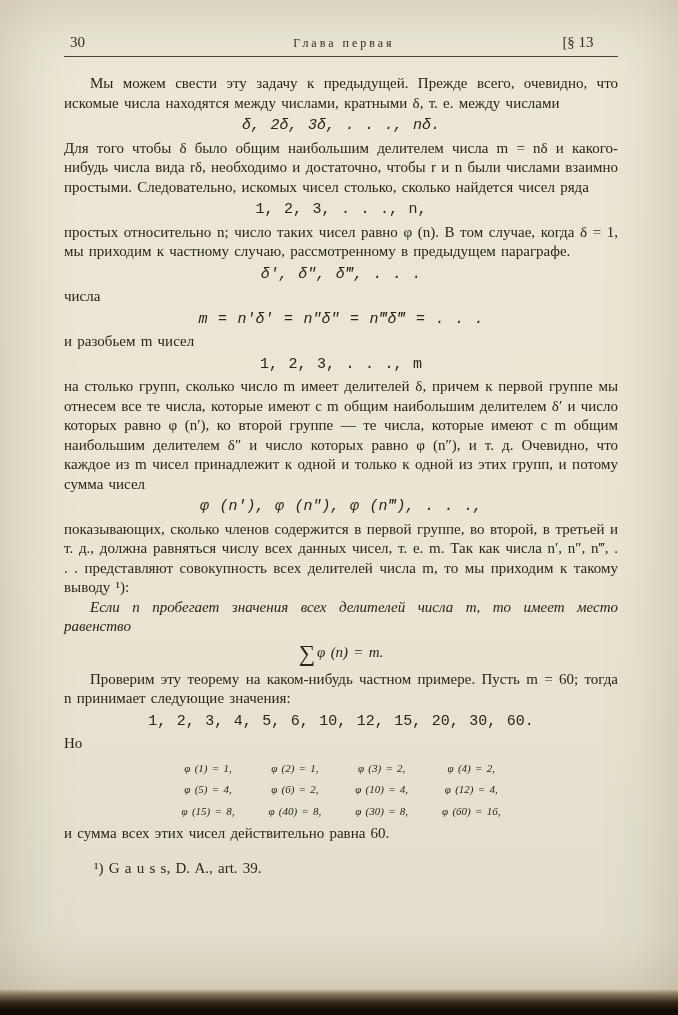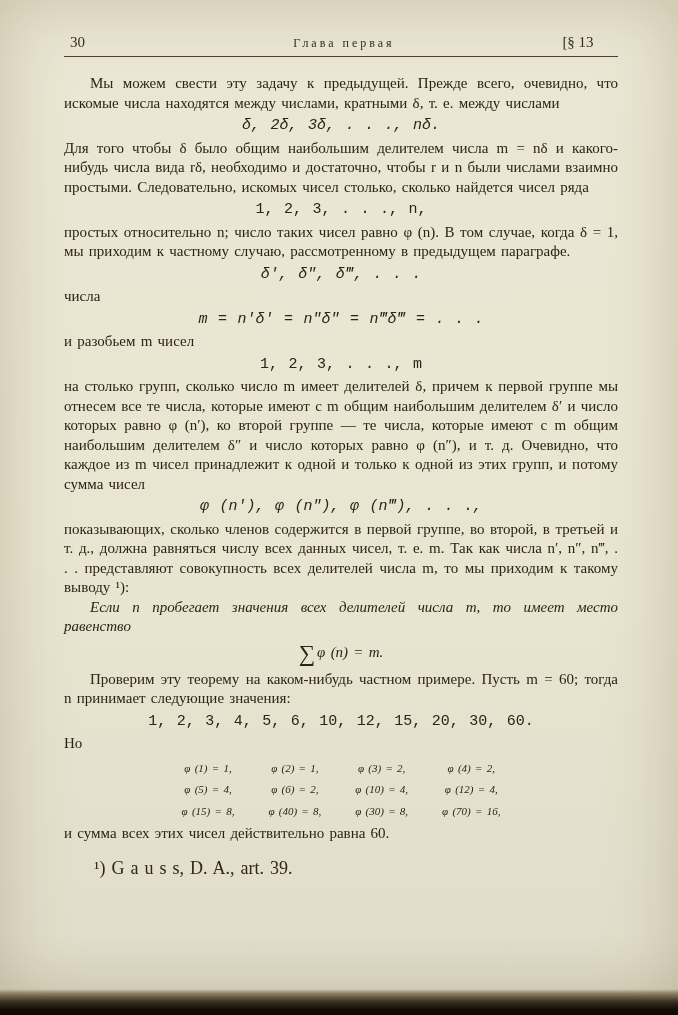--- a/index.html
+++ b/index.html
@@ -72,21 +72,21 @@
   }
   .phi-table td {
     padding: 1px 17px;
     font-size: 11px;
     line-height: 19.5px;
     text-align: center;
     white-space: nowrap;
   }
   .footnote {
     margin-top: 15px;
-    font-size: 18px;
+    font-size: 15px;
     padding-left: 30px;
     color: #2f2818;
   }
   .bottom-edge {
     position: absolute;
     left: 0; right: 0; bottom: 0;
     height: 26px;
     background: linear-gradient(180deg, rgba(138,125,95,0) 0%, #8a7d5f 18%, #372c1f 50%, #140e08 78%, #0d0905 100%);
   }
 </style>
@@ -137,21 +137,21 @@
           <tr>
             <td class="formula-math">φ (5) = 4,</td>
             <td class="formula-math">φ (6) = 2,</td>
             <td class="formula-math">φ (10) = 4,</td>
             <td class="formula-math">φ (12) =  4,</td>
           </tr>
           <tr>
             <td class="formula-math">φ (15) = 8,</td>
             <td class="formula-math">φ (40) = 8,</td>
             <td class="formula-math">φ (30) = 8,</td>
-            <td class="formula-math">φ (70) = 16,</td>
+            <td class="formula-math">φ (60) = 16,</td>
           </tr>
         </tbody>
       </table>
 
       <p class="para">и сумма всех этих чисел действительно равна 60.</p>
 
       <div class="footnote">¹) G a u s s, D. A., art. 39.</div>
     </div>
   </div>
 

